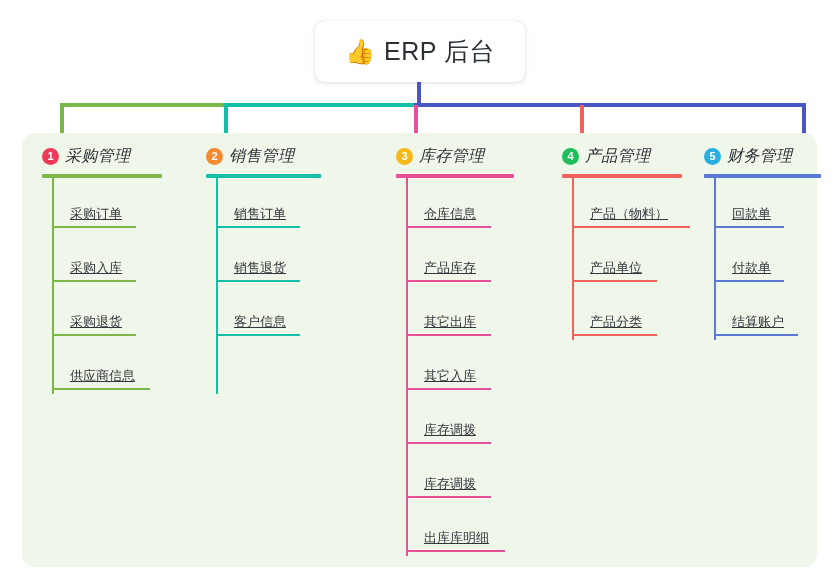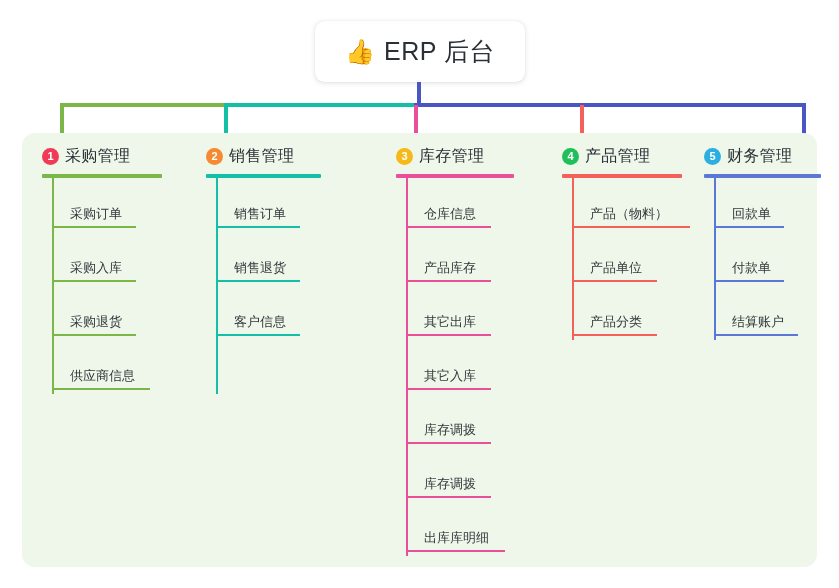--- a/index.html
+++ b/index.html
@@ -52,31 +52,31 @@
   .d5{left:802px;background:#4a56c4;}
 
   
   .col{position:absolute;top:145px;}
   .col-head{display:flex;align-items:center;gap:6px;height:22px;white-space:nowrap;}
   .badge{
     width:17px;height:17px;border-radius:50%;
     color:#ffffff;font-size:11px;line-height:17px;text-align:center;
     font-weight:bold;flex:0 0 auto;
   }
-  .col-title{font-size:16px;color:#2b2f36;letter-spacing:.3px;}
+  .col-title{font-size:16px;color:#2b2f36;letter-spacing:.3px;font-style:italic;}
   .col-rule{height:4px;margin-top:7px;border-radius:1px;}
 
   .items{position:relative;margin-top:0;}
   .spine{position:absolute;left:10px;top:0;width:2px;}
   .item{
     position:relative;height:54px;
   }
   .item-label{
     position:absolute;left:28px;bottom:9px;
-    font-size:13px;color:#33373d;white-space:nowrap;
+    font-size:13px;color:#33373d;white-space:nowrap;text-decoration:underline;
   }
   .item-rule{
     position:absolute;left:10px;bottom:4px;height:2px;
   }
 </style>
 </head>
 <body>
 
 <div id="stage">
 

